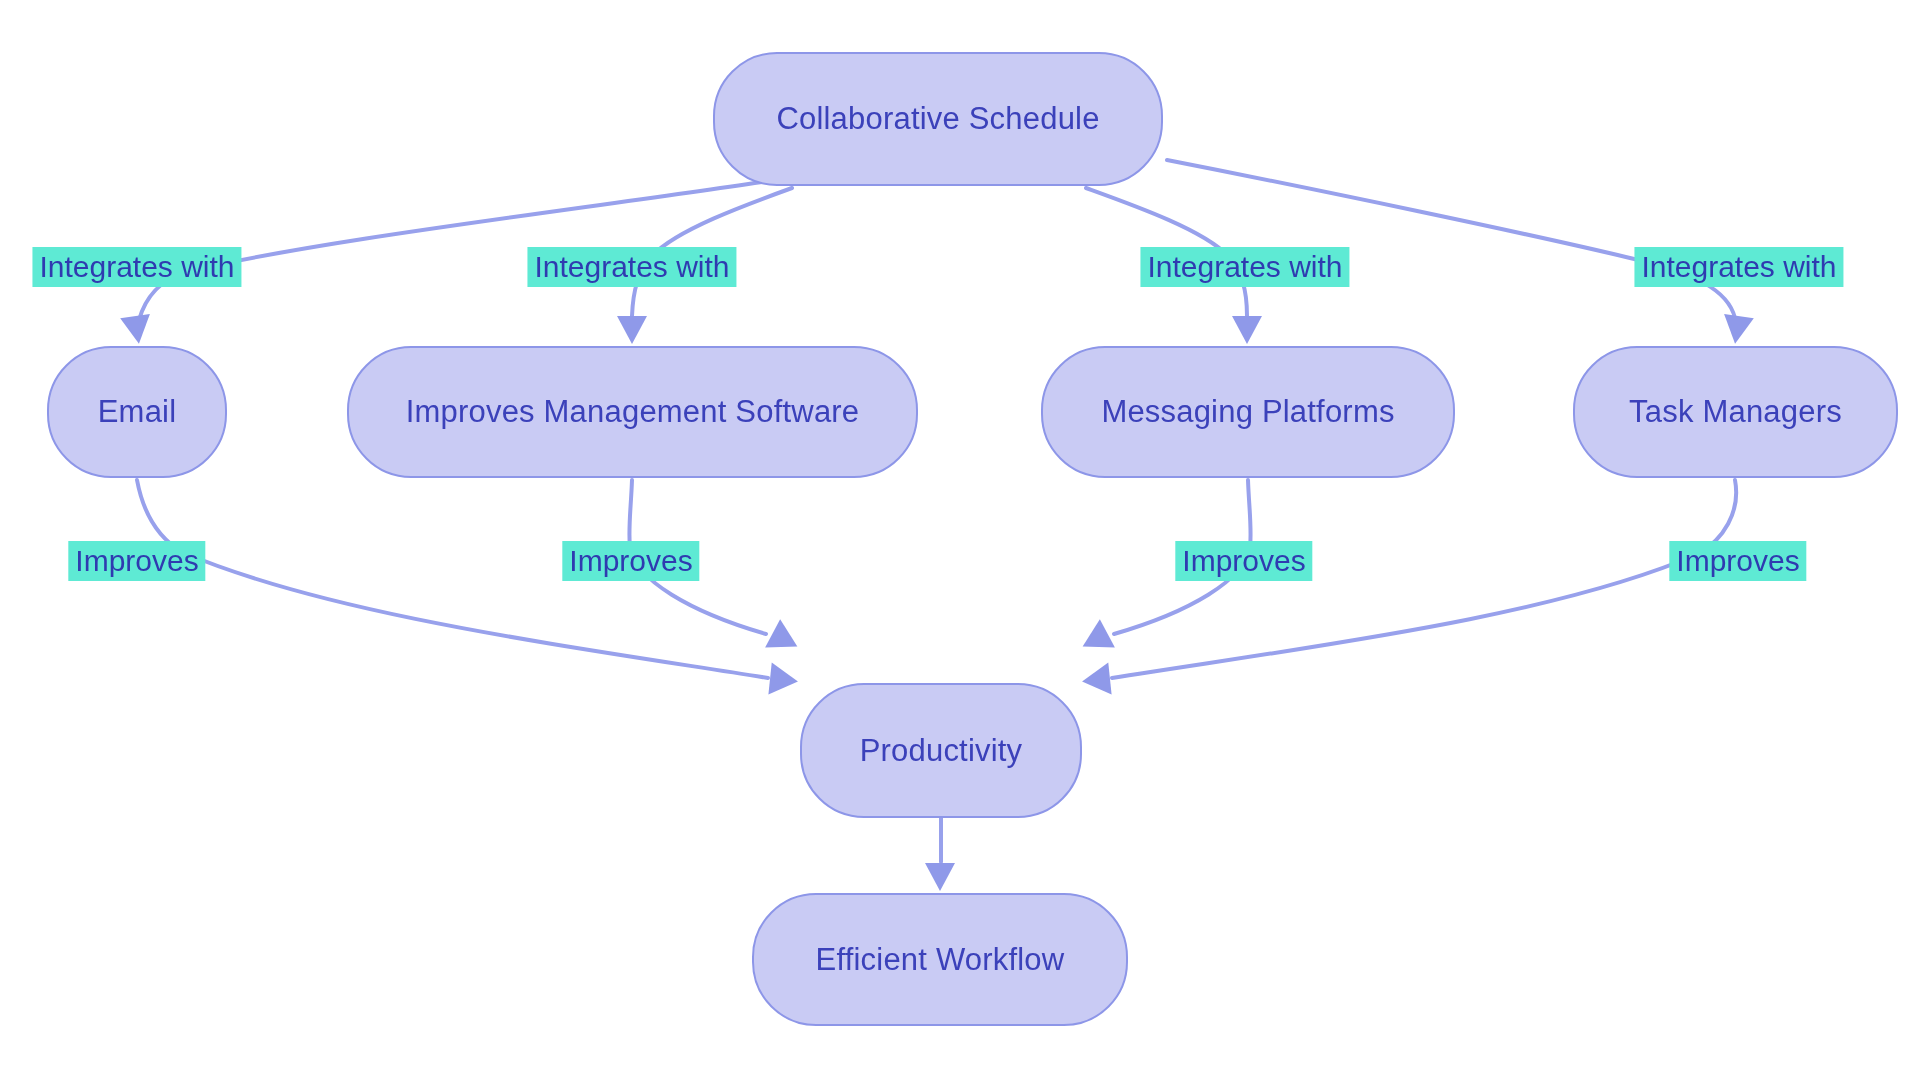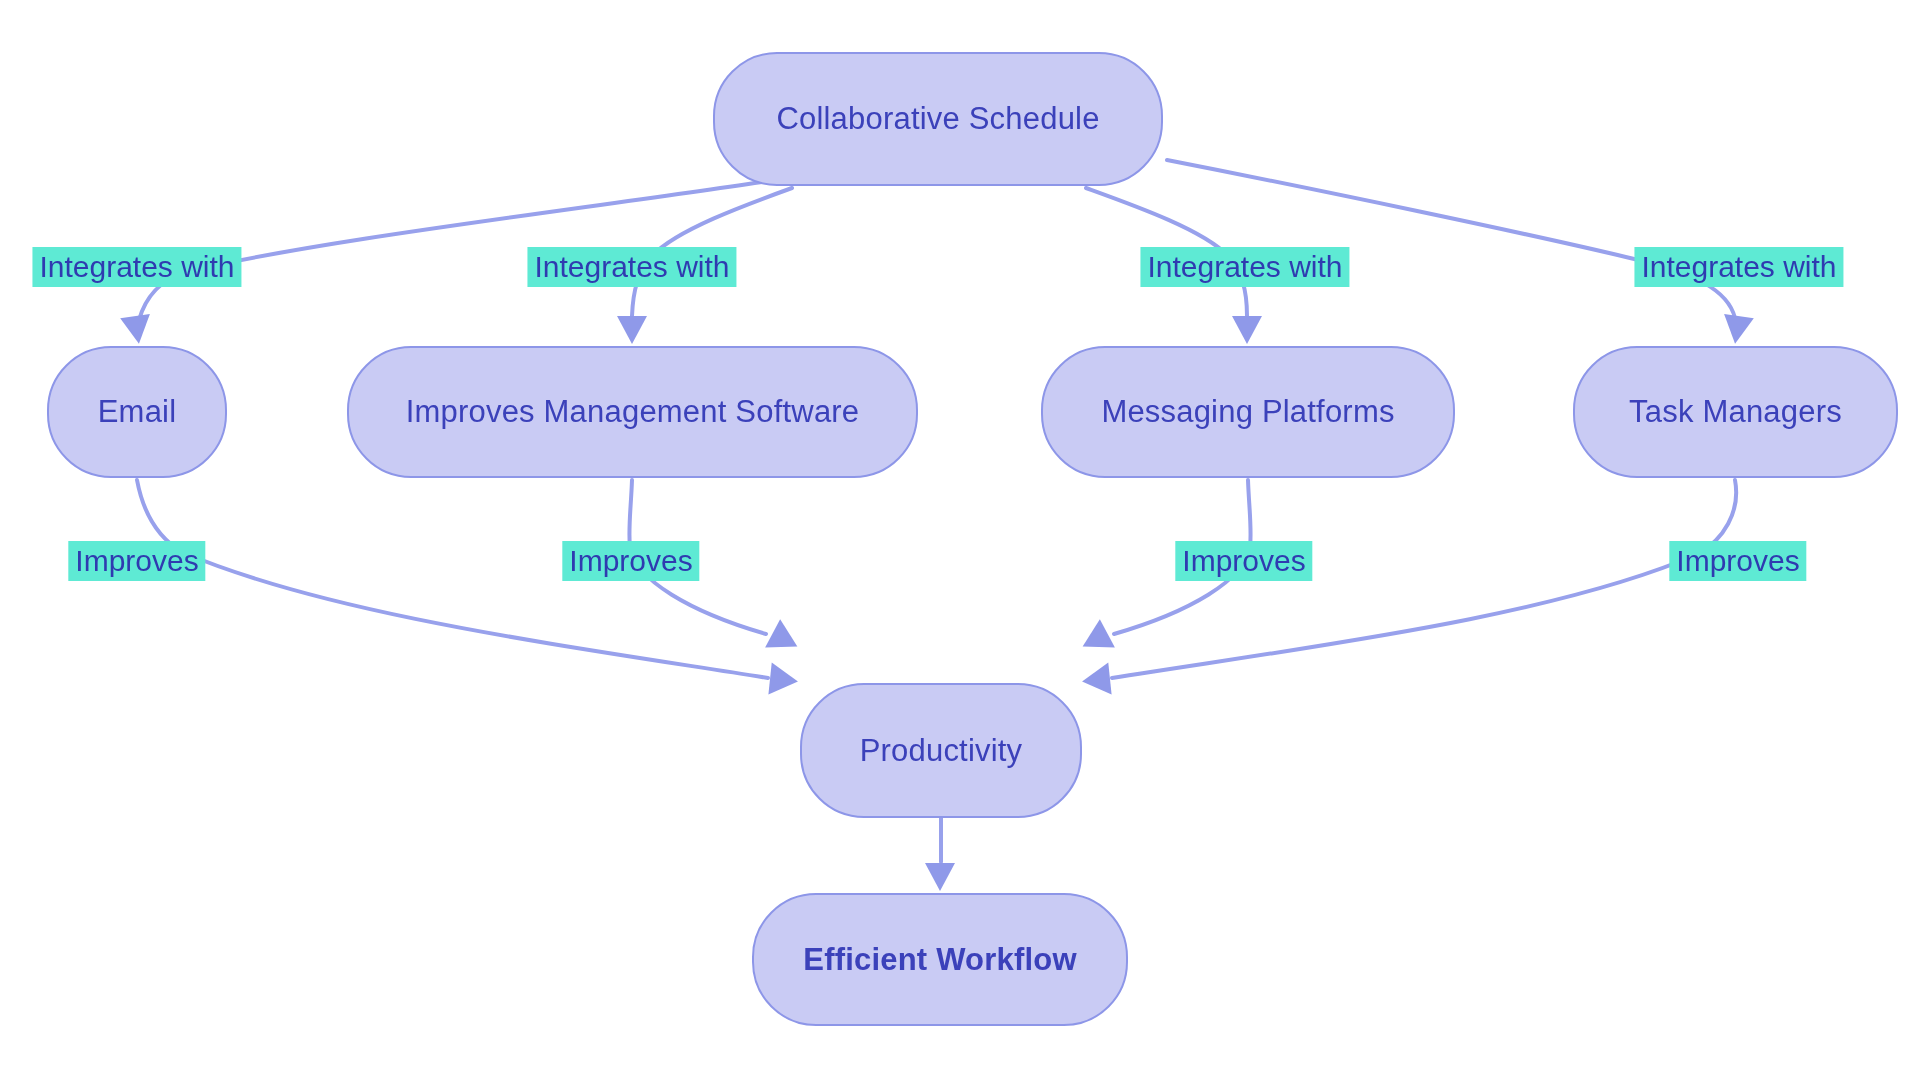--- a/index.html
+++ b/index.html
@@ -45,21 +45,21 @@
     letter-spacing: 0.2px;
     white-space: nowrap;
     z-index: 2;
   }
   .node-collab  { left: 713px;  top: 52px;  width: 450px; height: 134px; }
   .node-email   { left: 47px;   top: 346px; width: 180px; height: 132px; text-align: right; }
   .node-pms     { left: 347px;  top: 346px; width: 571px; height: 132px; }
   .node-mp      { left: 1041px; top: 346px; width: 414px; height: 132px; }
   .node-tm      { left: 1573px; top: 346px; width: 325px; height: 132px; }
   .node-prod    { left: 800px;  top: 638px; width: 282px; height: 135px; margin-top: 45px; }
-  .node-ew      { left: 752px;  top: 893px; width: 376px; height: 133px; font-weight: bold; }
+  .node-ew      { left: 752px;  top: 893px; width: 376px; height: 133px; }
   .edge-label {
     position: absolute;
     transform: translate(-50%, -50%);
     background: #5eead4;
     color: #2f3bb0;
     font-size: 30px;
     padding: 3px 7px;
     white-space: nowrap;
     z-index: 1;
   }

